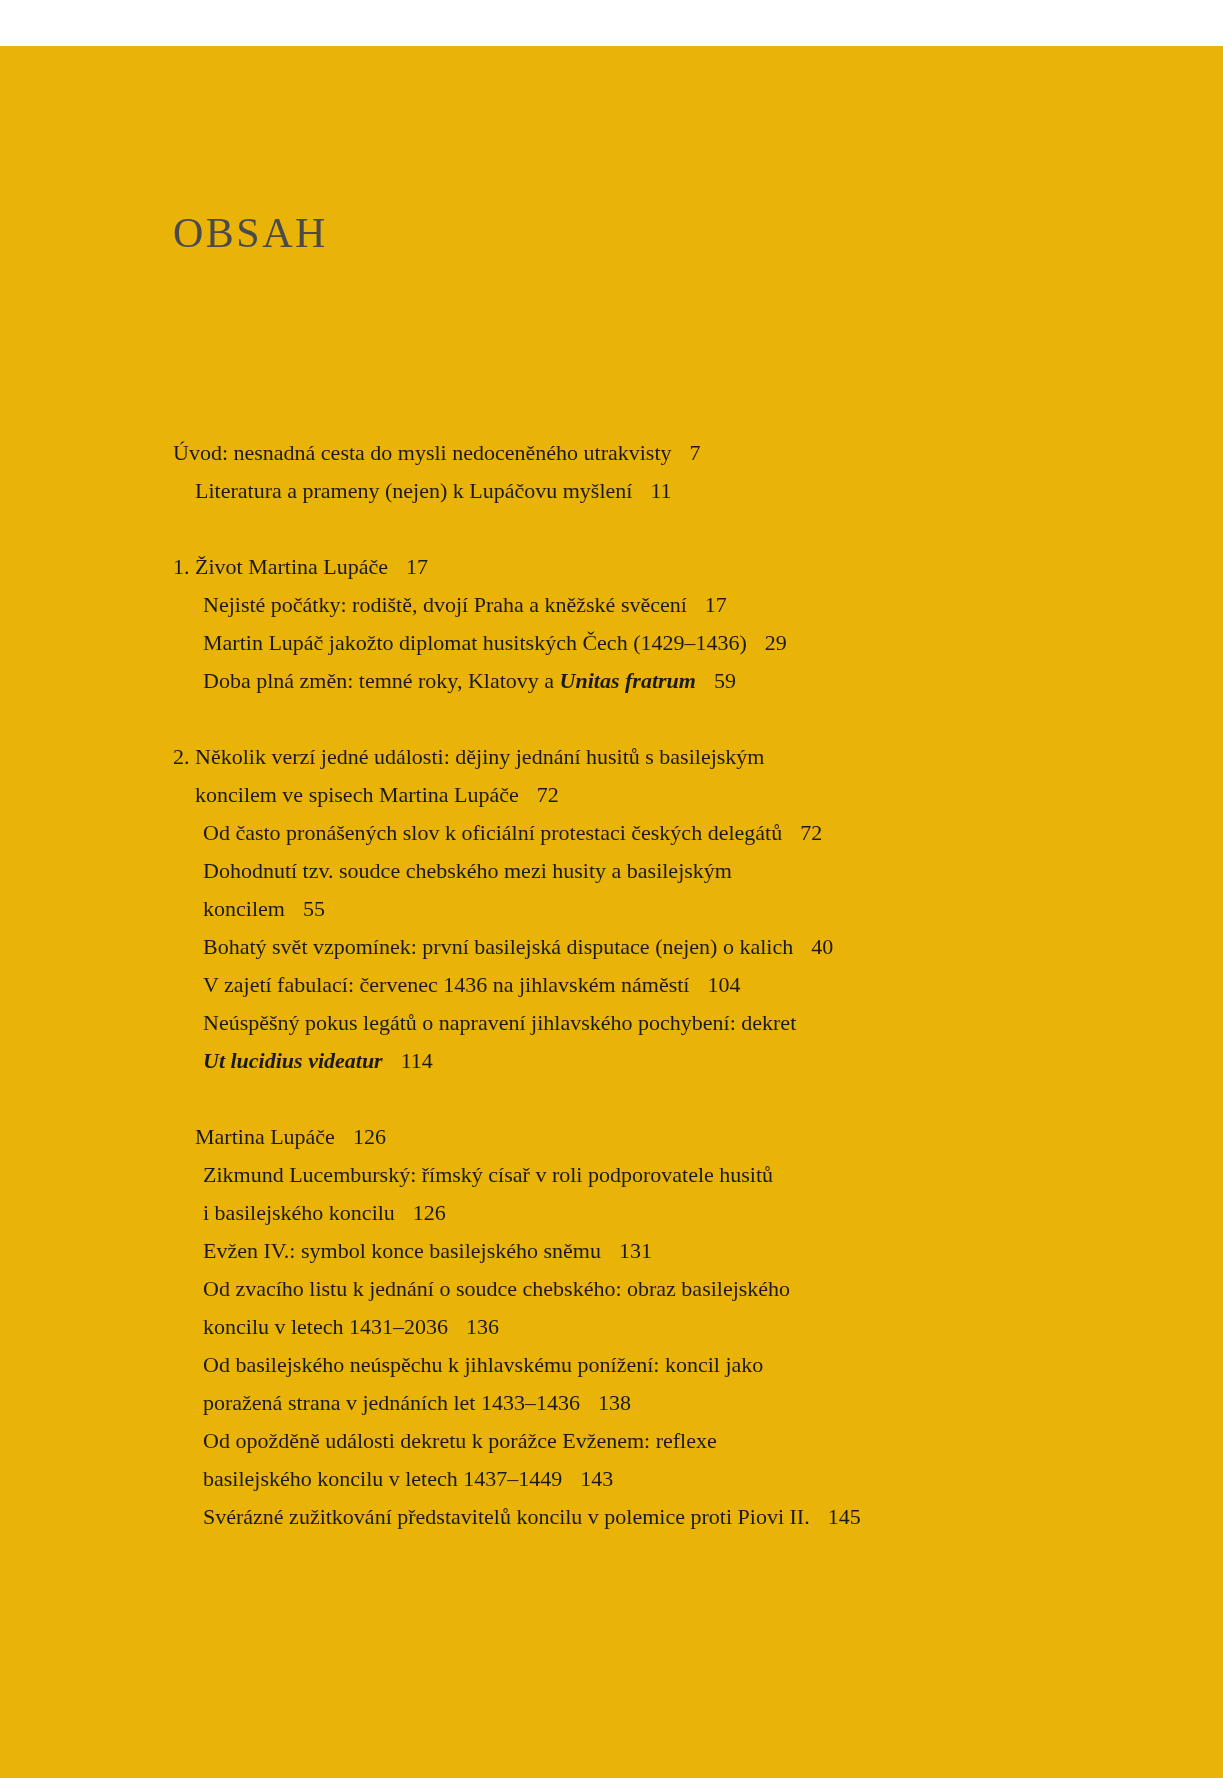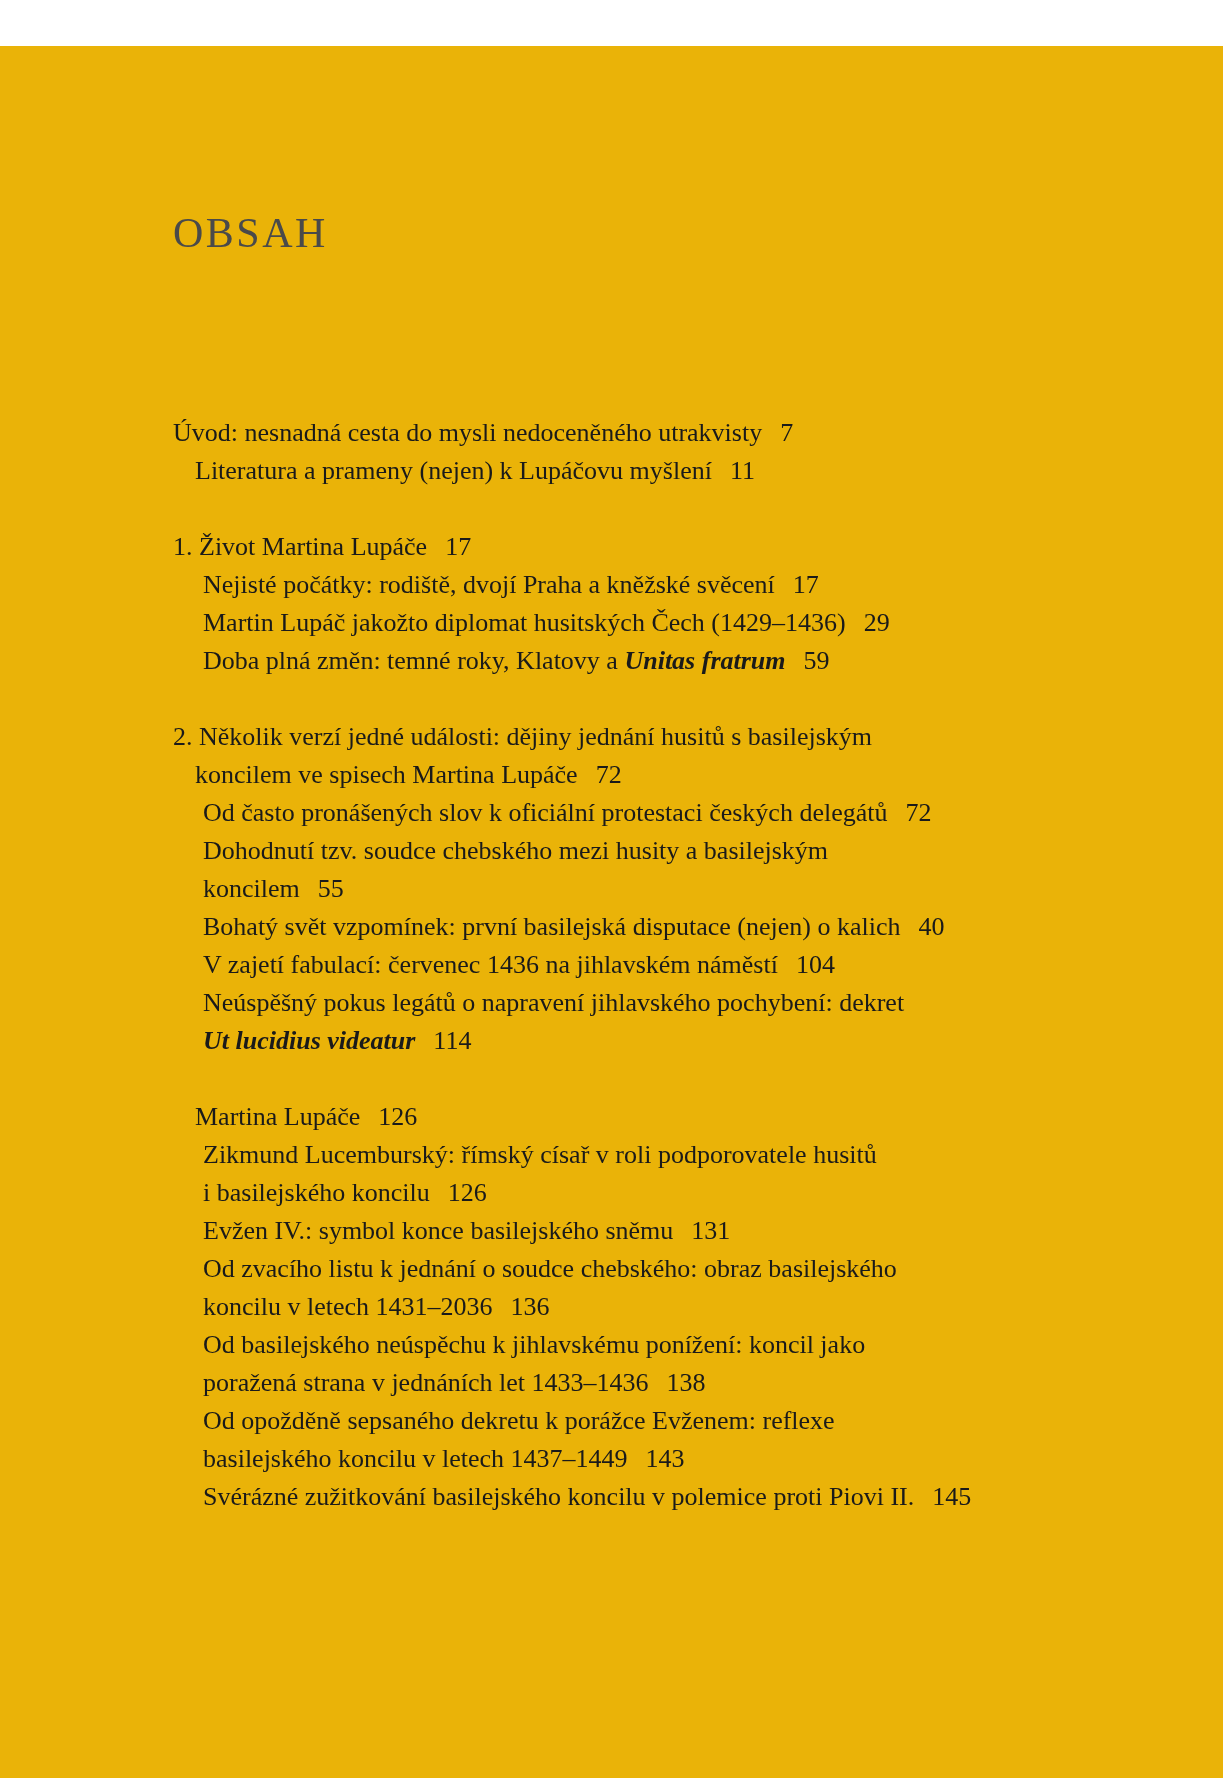--- a/index.html
+++ b/index.html
@@ -27,23 +27,23 @@
     top: 166px;
     font-size: 42px;
     letter-spacing: 2.5px;
     color: #4a4a4a;
     font-weight: 400;
     line-height: 1;
   }
   .toc {
     position: absolute;
     left: 173px;
-    top: 368px;
+    top: 388px;
     width: 900px;
-    font-size: 26px;
+    font-size: 22px;
     line-height: 38px;
   }
   .group {
     margin: 0;
   }
   .gap {
     height: 38px;
   }
   .entry {
     white-space: nowrap;
@@ -95,19 +95,19 @@
       <div class="gap"></div>
       <div class="group">
         <div class="entry lvl-1"><span>Martina Lupáče</span><span class="pagenum">126</span></div>
         <div class="entry lvl-2"><span>Zikmund Lucemburský: římský císař v roli podporovatele husitů</span></div>
         <div class="entry lvl-2"><span>i basilejského koncilu</span><span class="pagenum">126</span></div>
         <div class="entry lvl-2"><span>Evžen IV.: symbol konce basilejského sněmu</span><span class="pagenum">131</span></div>
         <div class="entry lvl-2"><span>Od zvacího listu k jednání o soudce chebského: obraz basilejského</span></div>
         <div class="entry lvl-2"><span>koncilu v letech 1431–2036</span><span class="pagenum">136</span></div>
         <div class="entry lvl-2"><span>Od basilejského neúspěchu k jihlavskému ponížení: koncil jako</span></div>
         <div class="entry lvl-2"><span>poražená strana v jednáních let 1433–1436</span><span class="pagenum">138</span></div>
-        <div class="entry lvl-2"><span>Od opožděně sepsaného dekretu k porážce Evženem: reflexe</span></div>
+        <div class="entry lvl-2"><span>Od opožděně události dekretu k porážce Evženem: reflexe</span></div>
         <div class="entry lvl-2"><span>basilejského koncilu v letech 1437–1449</span><span class="pagenum">143</span></div>
-        <div class="entry lvl-2"><span>Svérázné zužitkování basilejského koncilu v polemice proti Piovi II.</span><span class="pagenum">145</span></div>
+        <div class="entry lvl-2"><span>Svérázné zužitkování představitelů koncilu v polemice proti Piovi II.</span><span class="pagenum">145</span></div>
       </div>
     </div>
 
 </div>
 
 </body></html>

